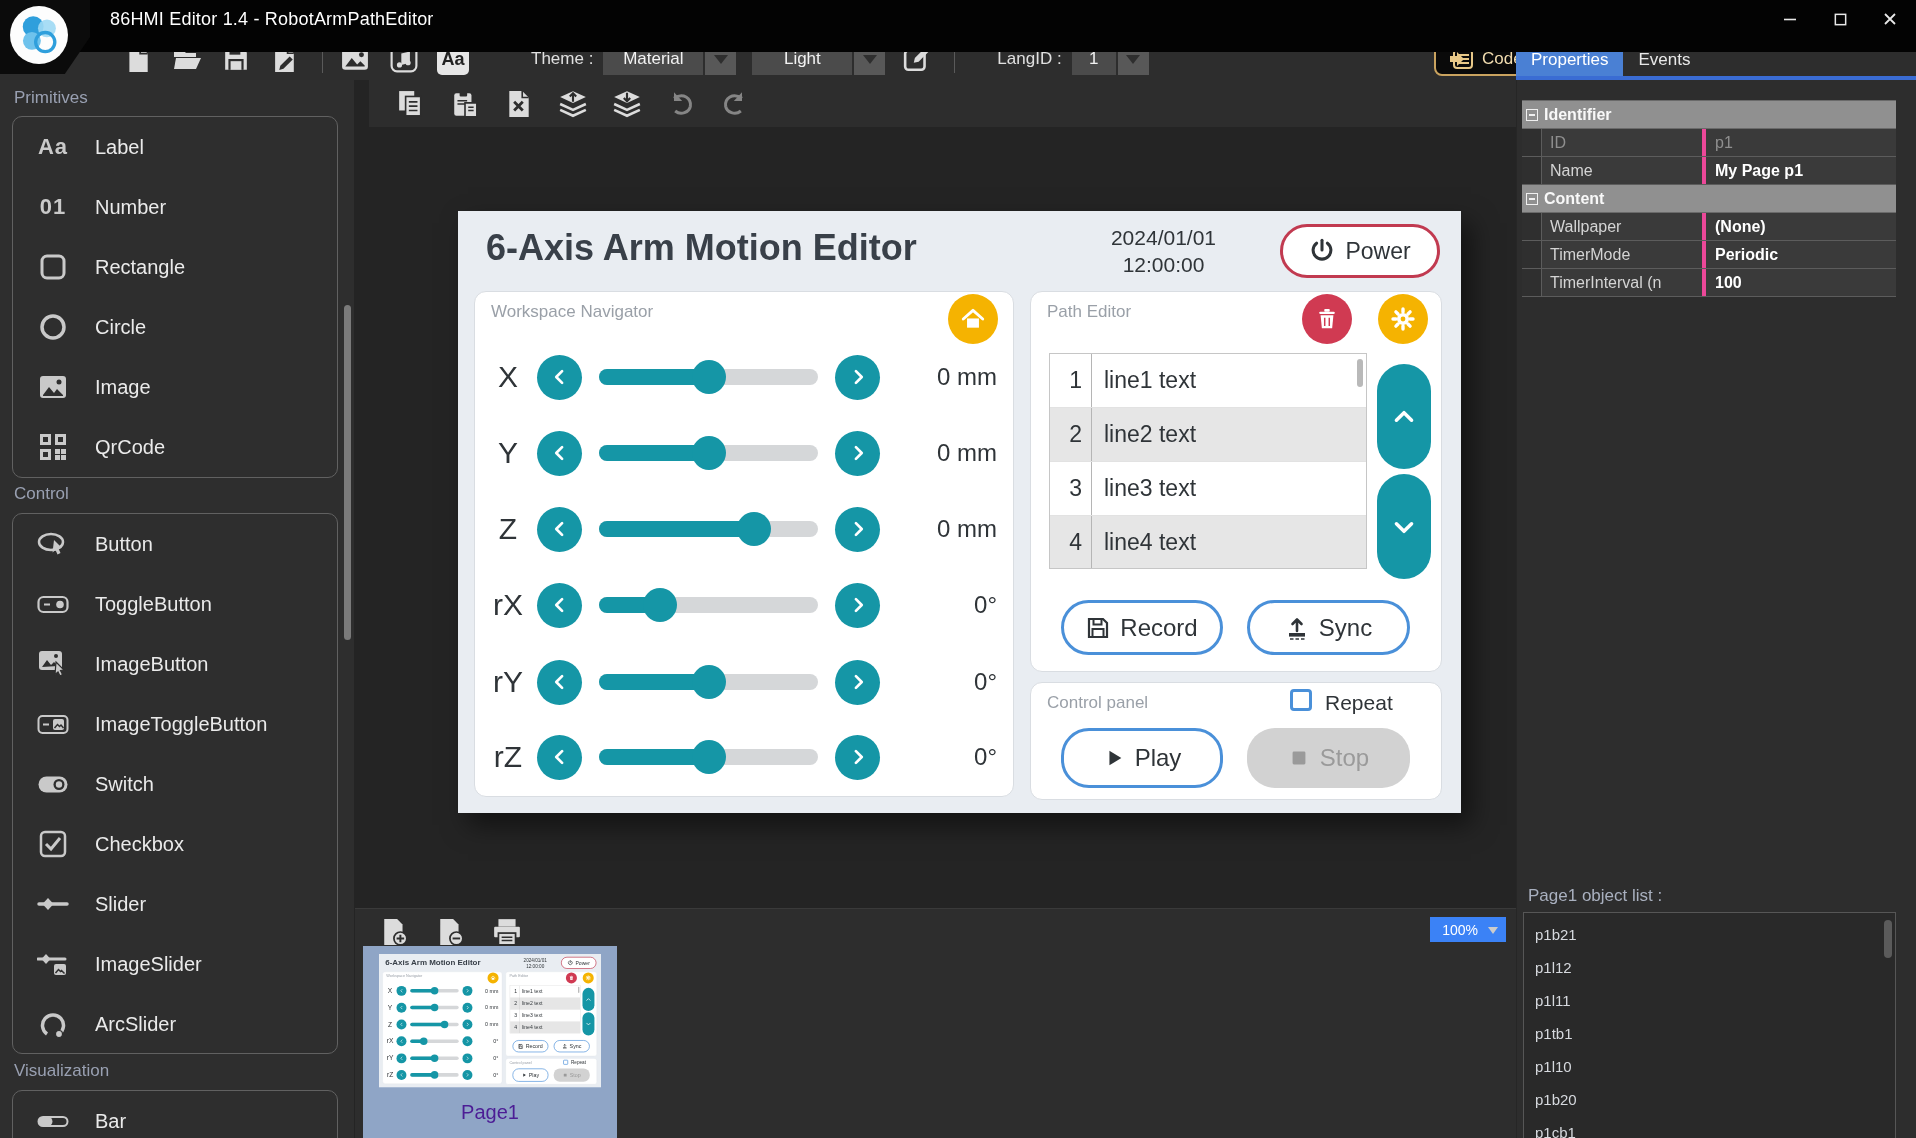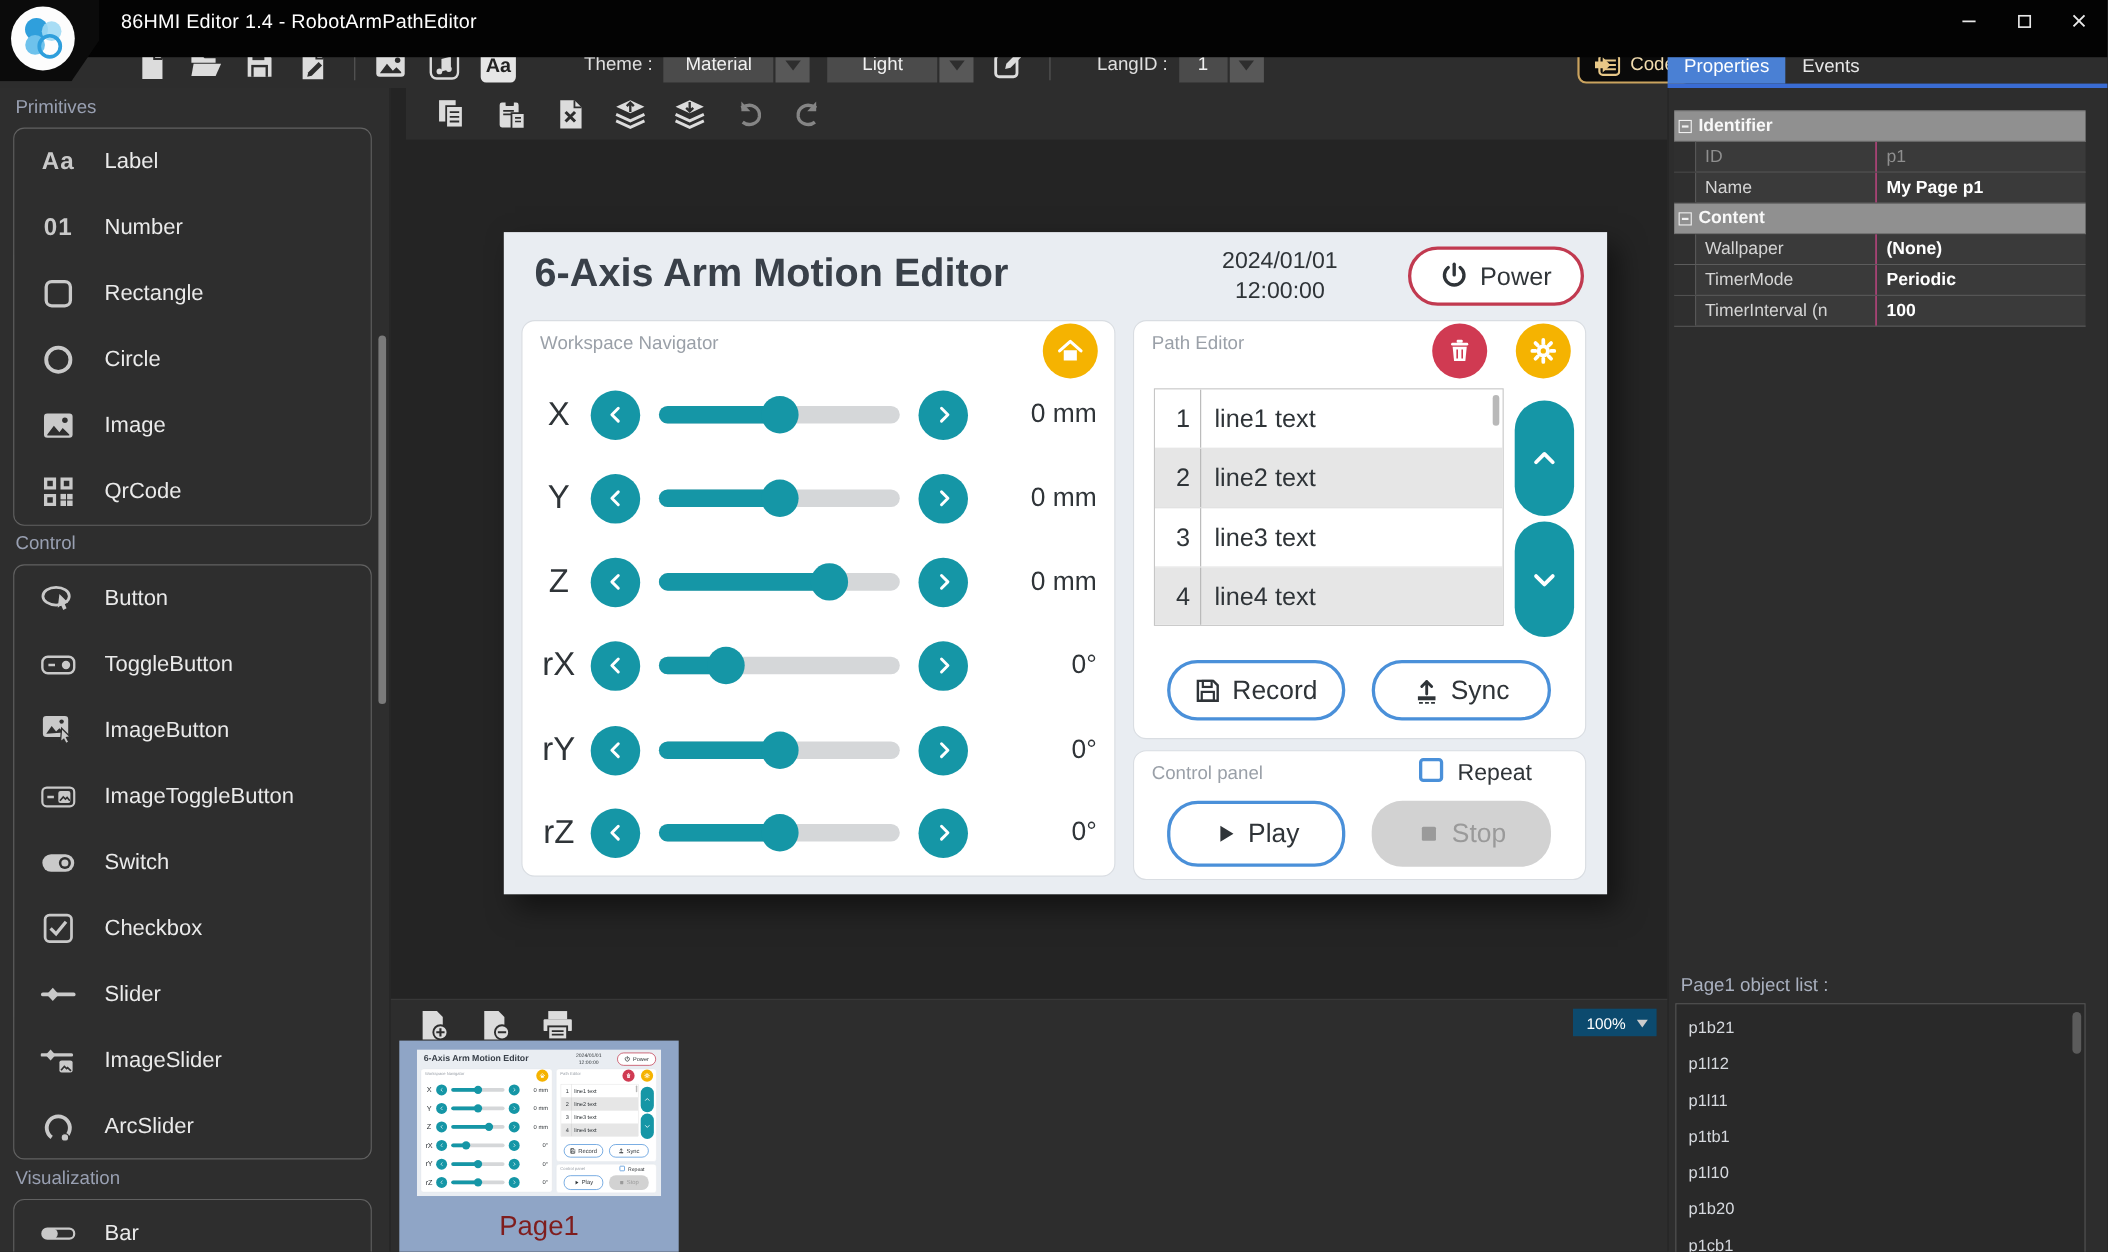--- a/index.html
+++ b/index.html
@@ -51,26 +51,26 @@
 .glyph-ic { font-size: 22px; font-weight: bold; color: #c9c9c9; letter-spacing: 1px; }
 .side-scroll { position: absolute; right: 3px; top: 225px; width: 7px; height: 335px; background: #7a7a7a; border-radius: 4px; }
 
 
 .center { position: absolute; left: 355px; top: 80px; width: 1161px; bottom: 0; background: #242424; }
 .canvas-toolbar { position: absolute; left: 14px; top: 0; right: 0; height: 47px; background: #2d2d2d;
   display: flex; align-items: center; gap: 22px; padding-left: 26px; }
 .cbt { width: 32px; height: 32px; display: flex; align-items: center; justify-content: center; }
 .bottom-strip { position: absolute; left: 0; right: 0; bottom: 0; height: 230px; background: #2d2d2d; border-top: 1px solid #3a3a3a; }
 .page-icons { position: absolute; left: 24px; top: 7px; display: flex; gap: 24px; }
-.zoom-ctl { position: absolute; right: 10px; top: 8px; height: 25px; background: #0c4a6e; display: flex;
+.zoom-ctl { position: absolute; right: 10px; top: 8px; height: 25px; background: #3b82f6; display: flex;
   align-items: center; padding: 0 8px 0 12px; gap: 10px; font-size: 14px; color: #ffffff; }
 .zoom-ctl .tri-down { border-width: 5px; border-top-width: 7px; margin-top: 6px; border-top-color: #cccccc; }
 .thumb-panel { position: absolute; left: 8px; top: 37px; width: 254px; height: 193px; background: #8fa5c6; }
 .thumb-canvas { position: absolute; left: 16px; top: 8px; width: 222px; height: 138px; overflow: hidden; }
-.thumb-label { position: absolute; left: 0; right: 0; top: 155px; text-align: center; color: #7f1d1d; font-size: 25px; }
+.thumb-label { position: absolute; left: 0; right: 0; top: 155px; text-align: center; color: #4c1d95; font-size: 20px; }
 
 
 .device { position: absolute; left: 103px; top: 131px; width: 1003px; height: 602px; background: #e9edf2;
   box-shadow: 10px 12px 24px rgba(0,0,0,.5); color: #3a4046; }
 .dev-title { position: absolute; left: 28px; top: 16px; font-size: 36px; font-weight: 600; color: #394049; }
 .dev-datetime { position: absolute; left: 628px; top: 13px; width: 155px; text-align: center; font-size: 21px;
   line-height: 27px; color: #2f3438; }
 .power-btn { position: absolute; left: 822px; top: 13px; width: 160px; height: 54px; background: #ffffff;
   border: 3px solid #c13a50; border-radius: 29px; display: flex; align-items: center; justify-content: center;
   gap: 10px; font-size: 23px; color: #2f3438; }
@@ -114,21 +114,21 @@
 .rightpanel { position: absolute; left: 1516px; top: 80px; right: 0; bottom: 0; background: #2d2d2d;
   border-left: 1px solid #262626; }
 .pgrid { position: absolute; left: 5px; top: 20px; width: 374px; font-size: 16px; border-top: 1px solid #6a6a6a; }
 .pg-head { height: 28px; background: #909090; color: #f8f8f8; font-weight: bold; display: flex;
   align-items: center; border-bottom: 1px solid #6a6a6a; }
 .collapse { width: 12px; height: 12px; border: 1px solid #f0f0f0; margin: 0 6px 0 4px; position: relative; flex: none; }
 .collapse::after { content: ""; position: absolute; left: 2px; right: 2px; top: 4px; height: 2px; background: #f0f0f0; }
 .pg-row { height: 28px; display: flex; border-bottom: 1px solid #5c5c5c; background: #3a3a3a; }
 .pg-gut { width: 20px; background: #2f2f2f; border-right: 1px solid #5c5c5c; flex: none; }
 .pg-label { width: 164px; display: flex; align-items: center; padding-left: 8px; color: #d4d4d4;
-  border-right: 1px solid #ec4899; flex: none; overflow: hidden; white-space: nowrap; }
+  border-right: 4px solid #ec4899; flex: none; overflow: hidden; white-space: nowrap; }
 .pg-value { flex: 1; display: flex; align-items: center; padding-left: 9px; color: #ffffff; font-weight: bold;
   overflow: hidden; white-space: nowrap; }
 .pg-row.ro .pg-label, .pg-row.ro .pg-value { color: #8f8f8f; font-weight: normal; }
 .objlist-header { position: absolute; left: 11px; top: 806px; font-size: 17px; color: #a9b0bf; text-align: right; }
 .objlist-box { position: absolute; left: 6px; right: 20px; top: 832px; bottom: -2px; background: #292929;
   border: 1px solid #565656; overflow: hidden; padding-top: 5px; }
 .obj-item { height: 33px; line-height: 33px; padding-left: 11px; font-size: 15px; color: #d6d9de; }
 .obj-scroll { position: absolute; right: 3px; top: 7px; width: 8px; height: 38px; background: #5b5b5b; border-radius: 4px; }
 </style>
 </head>

